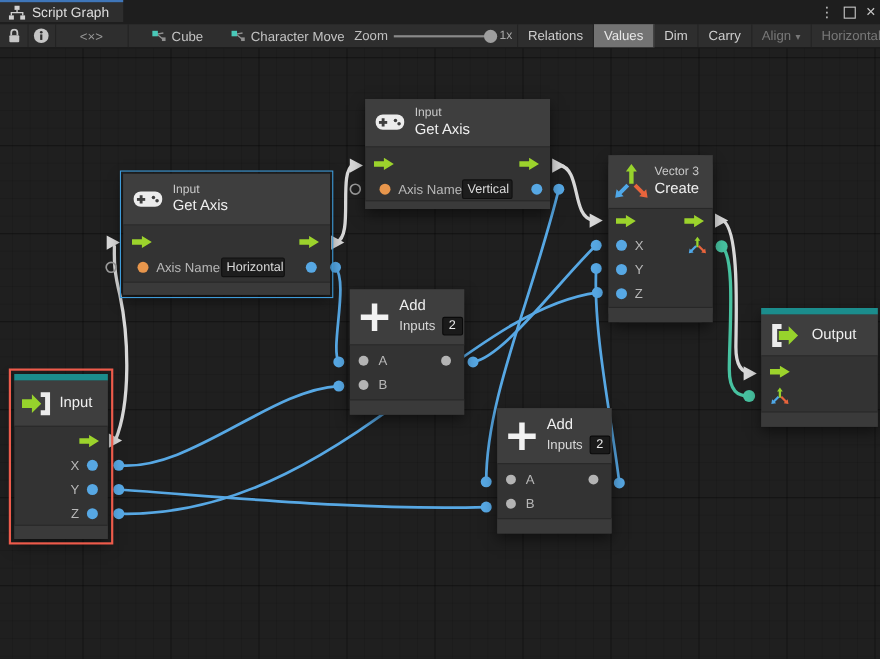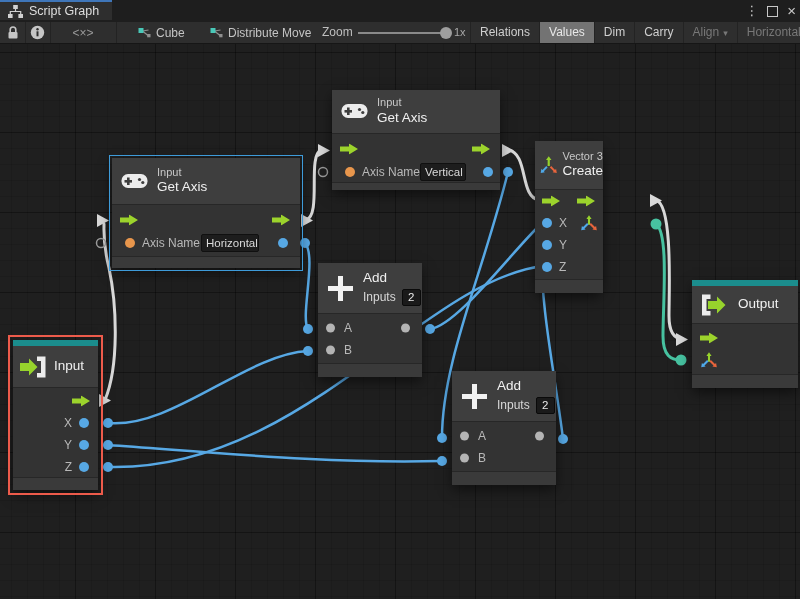--- a/index.html
+++ b/index.html
@@ -73,21 +73,21 @@
   #n-gav{left:332px;top:46px;width:168px;height:100px;}
   #n-gav .nhead{height:44px;} #n-gav .nbody{padding-top:3px;} #n-gav .row{height:23px;} #n-gav .nfoot{height:7px;}
   #n-gav .field{left:88px;width:46px;}
   .getaxis .pdot.left{left:13px;} .getaxis .plabel{left:30px;} .getaxis .pdot.right{right:12px;}
   #n-gav .pdot.right{right:7px;}
   #n-add1{left:318px;top:219px;width:104px;height:114px;}
   #n-add2{left:452px;top:327px;width:104px;height:114px;}
   .addnode .nhead{height:51px;} .addnode .nbody{padding-top:3px;} .addnode .row{height:22px;}
   .addnode .nfoot{height:13px;}
   .addnode .pdot.left{left:8px;} .addnode .plabel{left:26px;} .addnode .pdot.right{right:12px;}
-  #n-v3{left:535px;top:97px;width:68px;height:152px;border-radius:11px;}
+  #n-v3{left:553px;top:97px;width:95px;height:152px;border-radius:11px;}
   #n-v3 .nhead{height:49px;padding-left:5px;} #n-v3 .row{height:22px;} #n-v3 .nfoot{height:13px;}
   #n-v3 .pdot.left{left:7px;} #n-v3 .plabel{left:24px;} #n-v3 .vicon{right:5px;}
   #n-v3 .farrow.fl{left:7px;} #n-v3 .farrow.fr{right:7px;}
   #n-in{left:13px;top:296px;width:85px;height:150px;outline:2px solid #ED5B4B;outline-offset:3px;}
   #n-in .nhead{height:42px;padding-left:6px;} #n-in .nbody{padding-top:2px;} #n-in .row{height:22px;}
   #n-in .nfoot{height:12px;}
   #n-in .plabel{right:26px;} #n-in .pdot{right:9px;} #n-in .farrow{right:7px;left:auto;}
   #n-out{left:692px;top:236px;width:106px;height:108px;}
   #n-out .nhead{height:38px;padding-left:8px;} #n-out .nbody{padding-top:3px;} #n-out .row{height:22px;}
   #n-out .nfoot{height:13px;}
@@ -148,21 +148,21 @@
       <rect x="9.2" y="7" width="3.3" height="3.3" fill="#8F8F8F"></rect>
     </svg>
     <span>Cube</span>
   </div>
   <div class="gtab" style="left:210px">
     <svg width="13" height="12" viewBox="0 0 13 12">
       <path d="M4.5,4 L10,8.5 M4.5,4 L10.5,3" stroke="#8F8F8F" stroke-width="1.2" fill="none"></path>
       <rect x="0.5" y="1" width="5" height="5" fill="#49C8B8"></rect>
       <rect x="9.2" y="7" width="3.3" height="3.3" fill="#8F8F8F"></rect>
     </svg>
-    <span>Distribute Move</span>
+    <span>Character Move</span>
   </div>
 
   <span class="zlabel">Zoom</span>
   <div class="slider">
     <div class="knob"></div>
   </div>
   <span class="zval">1x</span>
 
   <div class="rbtns">
     <span class="rbtn first">Relations</span>

